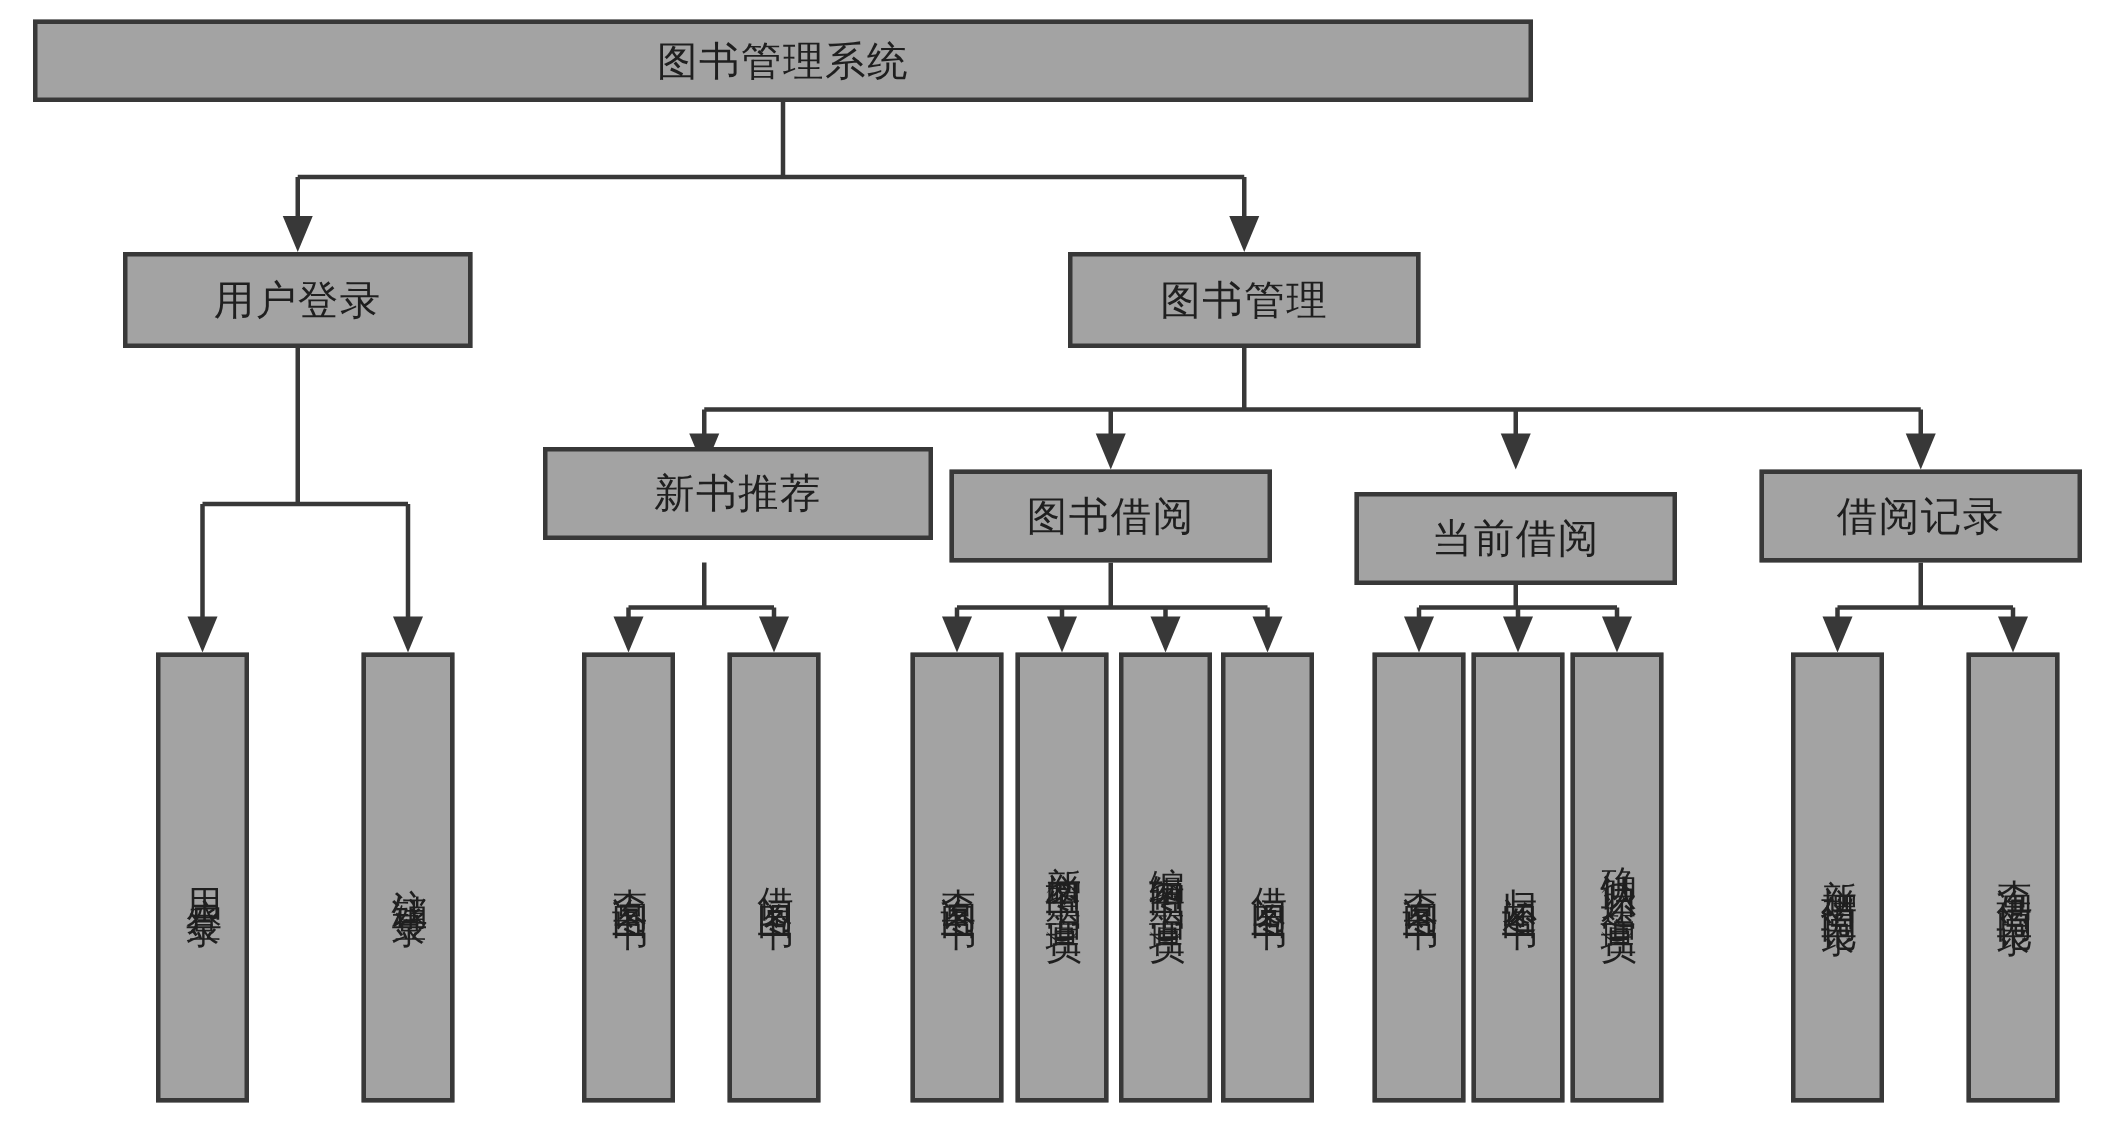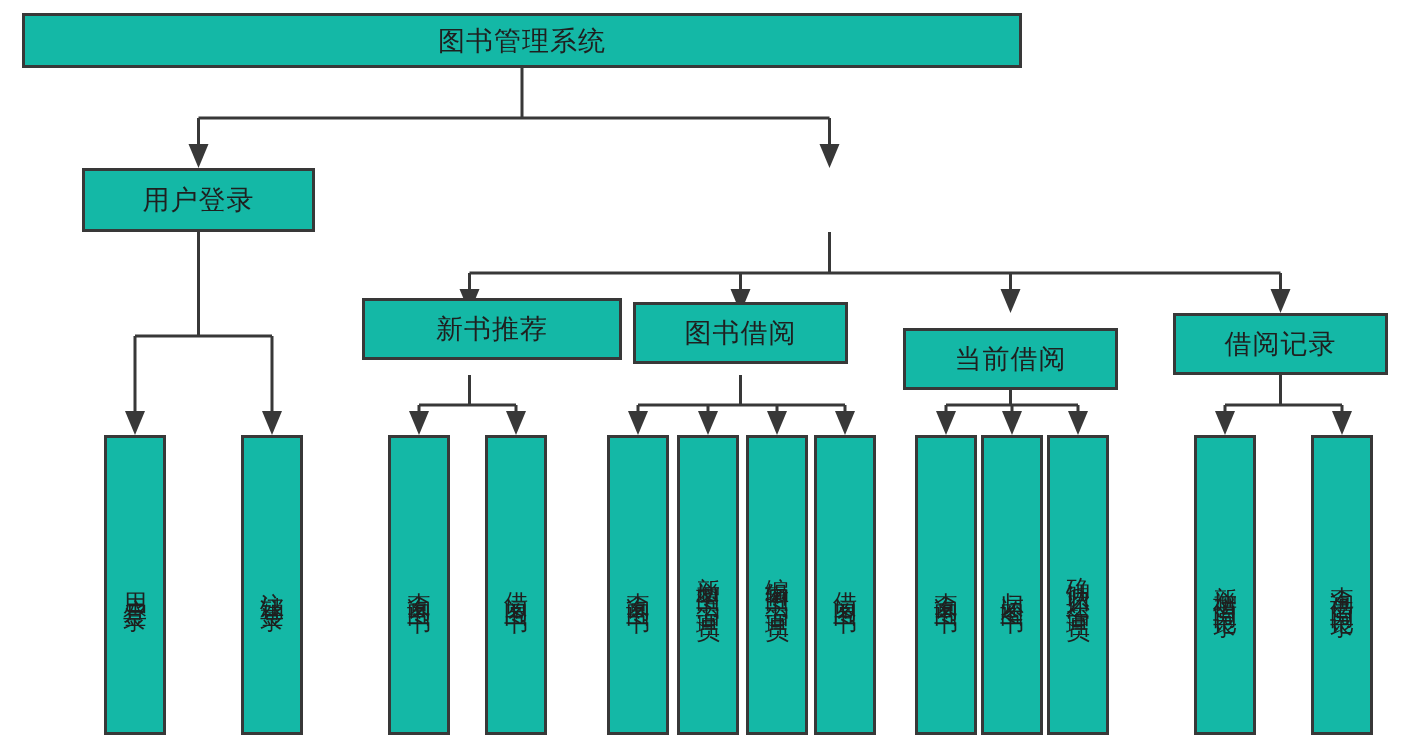--- a/index.html
+++ b/index.html
@@ -14,21 +14,21 @@
   }
   svg.connectors {
     position: absolute;
     left: 0; top: 0;
     width: 1405px; height: 747px;
   }
   .node, .leaf {
     position: absolute;
     box-sizing: border-box;
     border: 3px solid #383838;
-    background: #14b8a6;
+    background: #a3a3a3;
     display: flex;
     align-items: center;
     justify-content: center;
     text-align: center;
   }
   .node { font-size: 27px; letter-spacing: 1px; }
   .leaf {
     width: 62px;
     height: 300px;
     top: 435px;
@@ -81,23 +81,24 @@
       <polygon points="1002,411 1022,411 1012,435"></polygon>
       <polygon points="1068,411 1088,411 1078,435"></polygon>
       <polygon points="1215,411 1235,411 1225,435"></polygon>
       <polygon points="1332,411 1352,411 1342,435"></polygon>
     </g>
   </svg>
 
   <div class="node" style="left:22px; top:13px; width:1000px; height:55px;">图书管理系统</div>
 
   <div class="node" style="left:82px; top:168px; width:233px; height:64px;">用户登录</div>
+  <div class="node" style="left:712px; top:168px; width:235px; height:64px;">图书管理</div>
 
   <div class="node" style="left:362px; top:298px; width:260px; height:62px;">新书推荐</div>
-  <div class="node" style="left:633px; top:302px; width:215px; height:62px;">图书借阅</div>
+  <div class="node" style="left:633px; top:313px; width:215px; height:62px;">图书借阅</div>
   <div class="node" style="left:903px; top:328px; width:215px; height:62px;">当前借阅</div>
   <div class="node" style="left:1173px; top:313px; width:215px; height:62px;">借阅记录</div>
 
   <div class="leaf" style="left:104px;">用户登录</div>
   <div class="leaf" style="left:241px;">注销登录</div>
 
   <div class="leaf" style="left:388px;">查询图书</div>
   <div class="leaf" style="left:485px;">借阅图书</div>
 
   <div class="leaf" style="left:607px;">查询图书</div>

